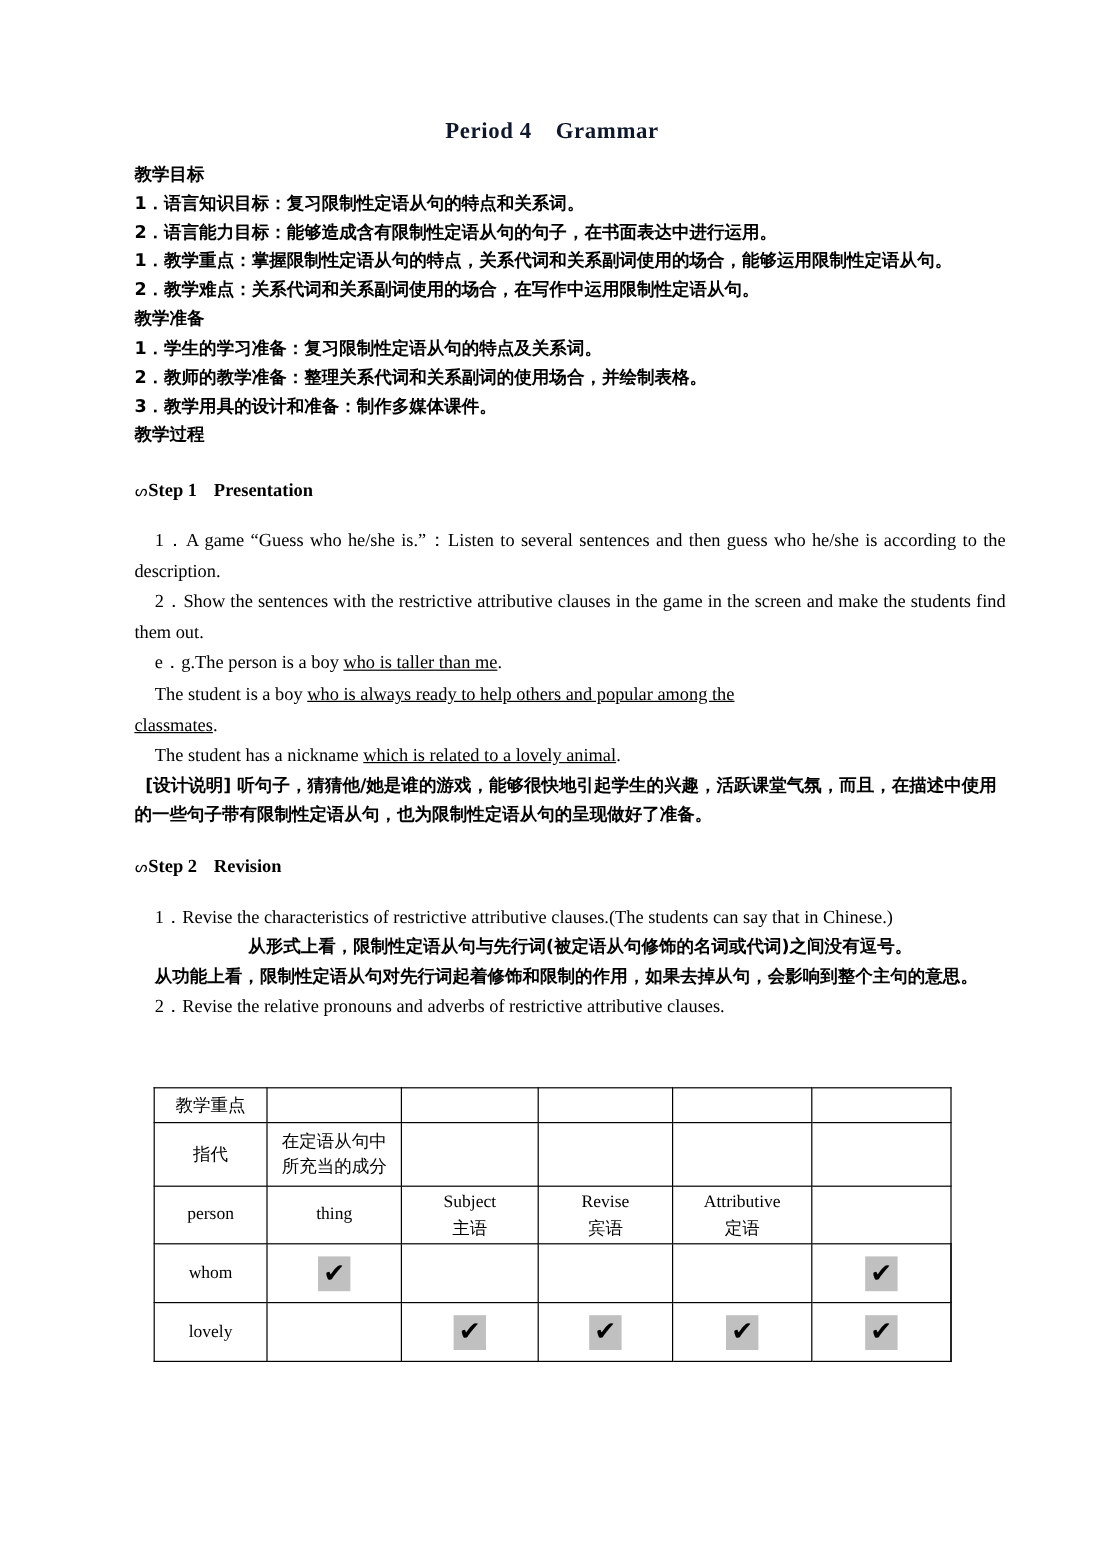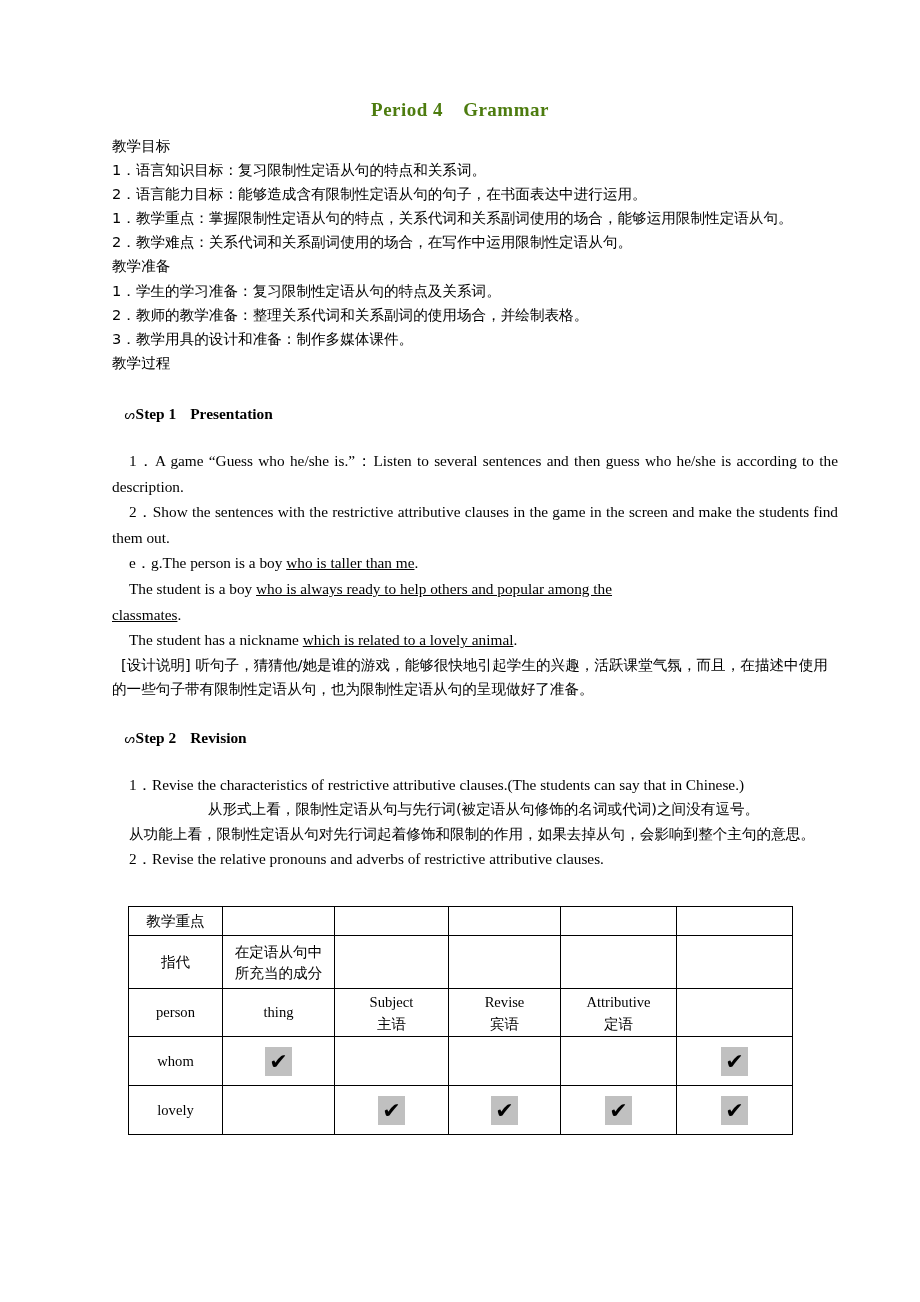--- a/index.html
+++ b/index.html
@@ -18,21 +18,21 @@
   .page {
     position: relative;
     width: 920px;
     height: 1302px;
     box-sizing: border-box;
     padding: 0;
   }
 
   
   .doc-title {
-    color: #4d7c0f;
+    color: #0f172a;
     font-weight: bold;
     font-size: 19px;
     text-align: center;
     letter-spacing: 0.5px;
     margin: 0;
     position: absolute;
     top: 99px;
     left: 0;
     width: 920px;
   }
@@ -43,40 +43,41 @@
     position: absolute;
     top: 134px;
     left: 112px;
     width: 726px;
   }
   .ln {
     font-size: 15.2px;
     line-height: 24.1px;
     margin: 0;
     white-space: nowrap;
+    font-weight: bold;
   }
   .ln.wrap { white-space: normal; }
   .cn { font-family: "DejaVu Sans", "Liberation Sans", sans-serif; font-size: 14.6px; }
 
   
   .en {
     font-family: "Liberation Serif", "DejaVu Serif", serif;
     font-size: 15.3px;
     line-height: 25.6px;
     margin: 0;
     text-align: justify;
   }
   .en-indent { text-indent: 17px; }
 
   
   .step-head {
     font-weight: bold;
     font-size: 15.4px;
-    line-height: 16px;
-    margin: 12px;
+    line-height: 30px;
+    margin: 0;
     white-space: nowrap;
   }
   .step-head .wd {
     font-family: "DejaVu Sans", sans-serif;
     font-weight: normal;
     font-size: 13px;
     display: inline-block;
     transform: scaleX(0.9);
   }
   .step-head .sp { display: inline-block; width: 14px; }

